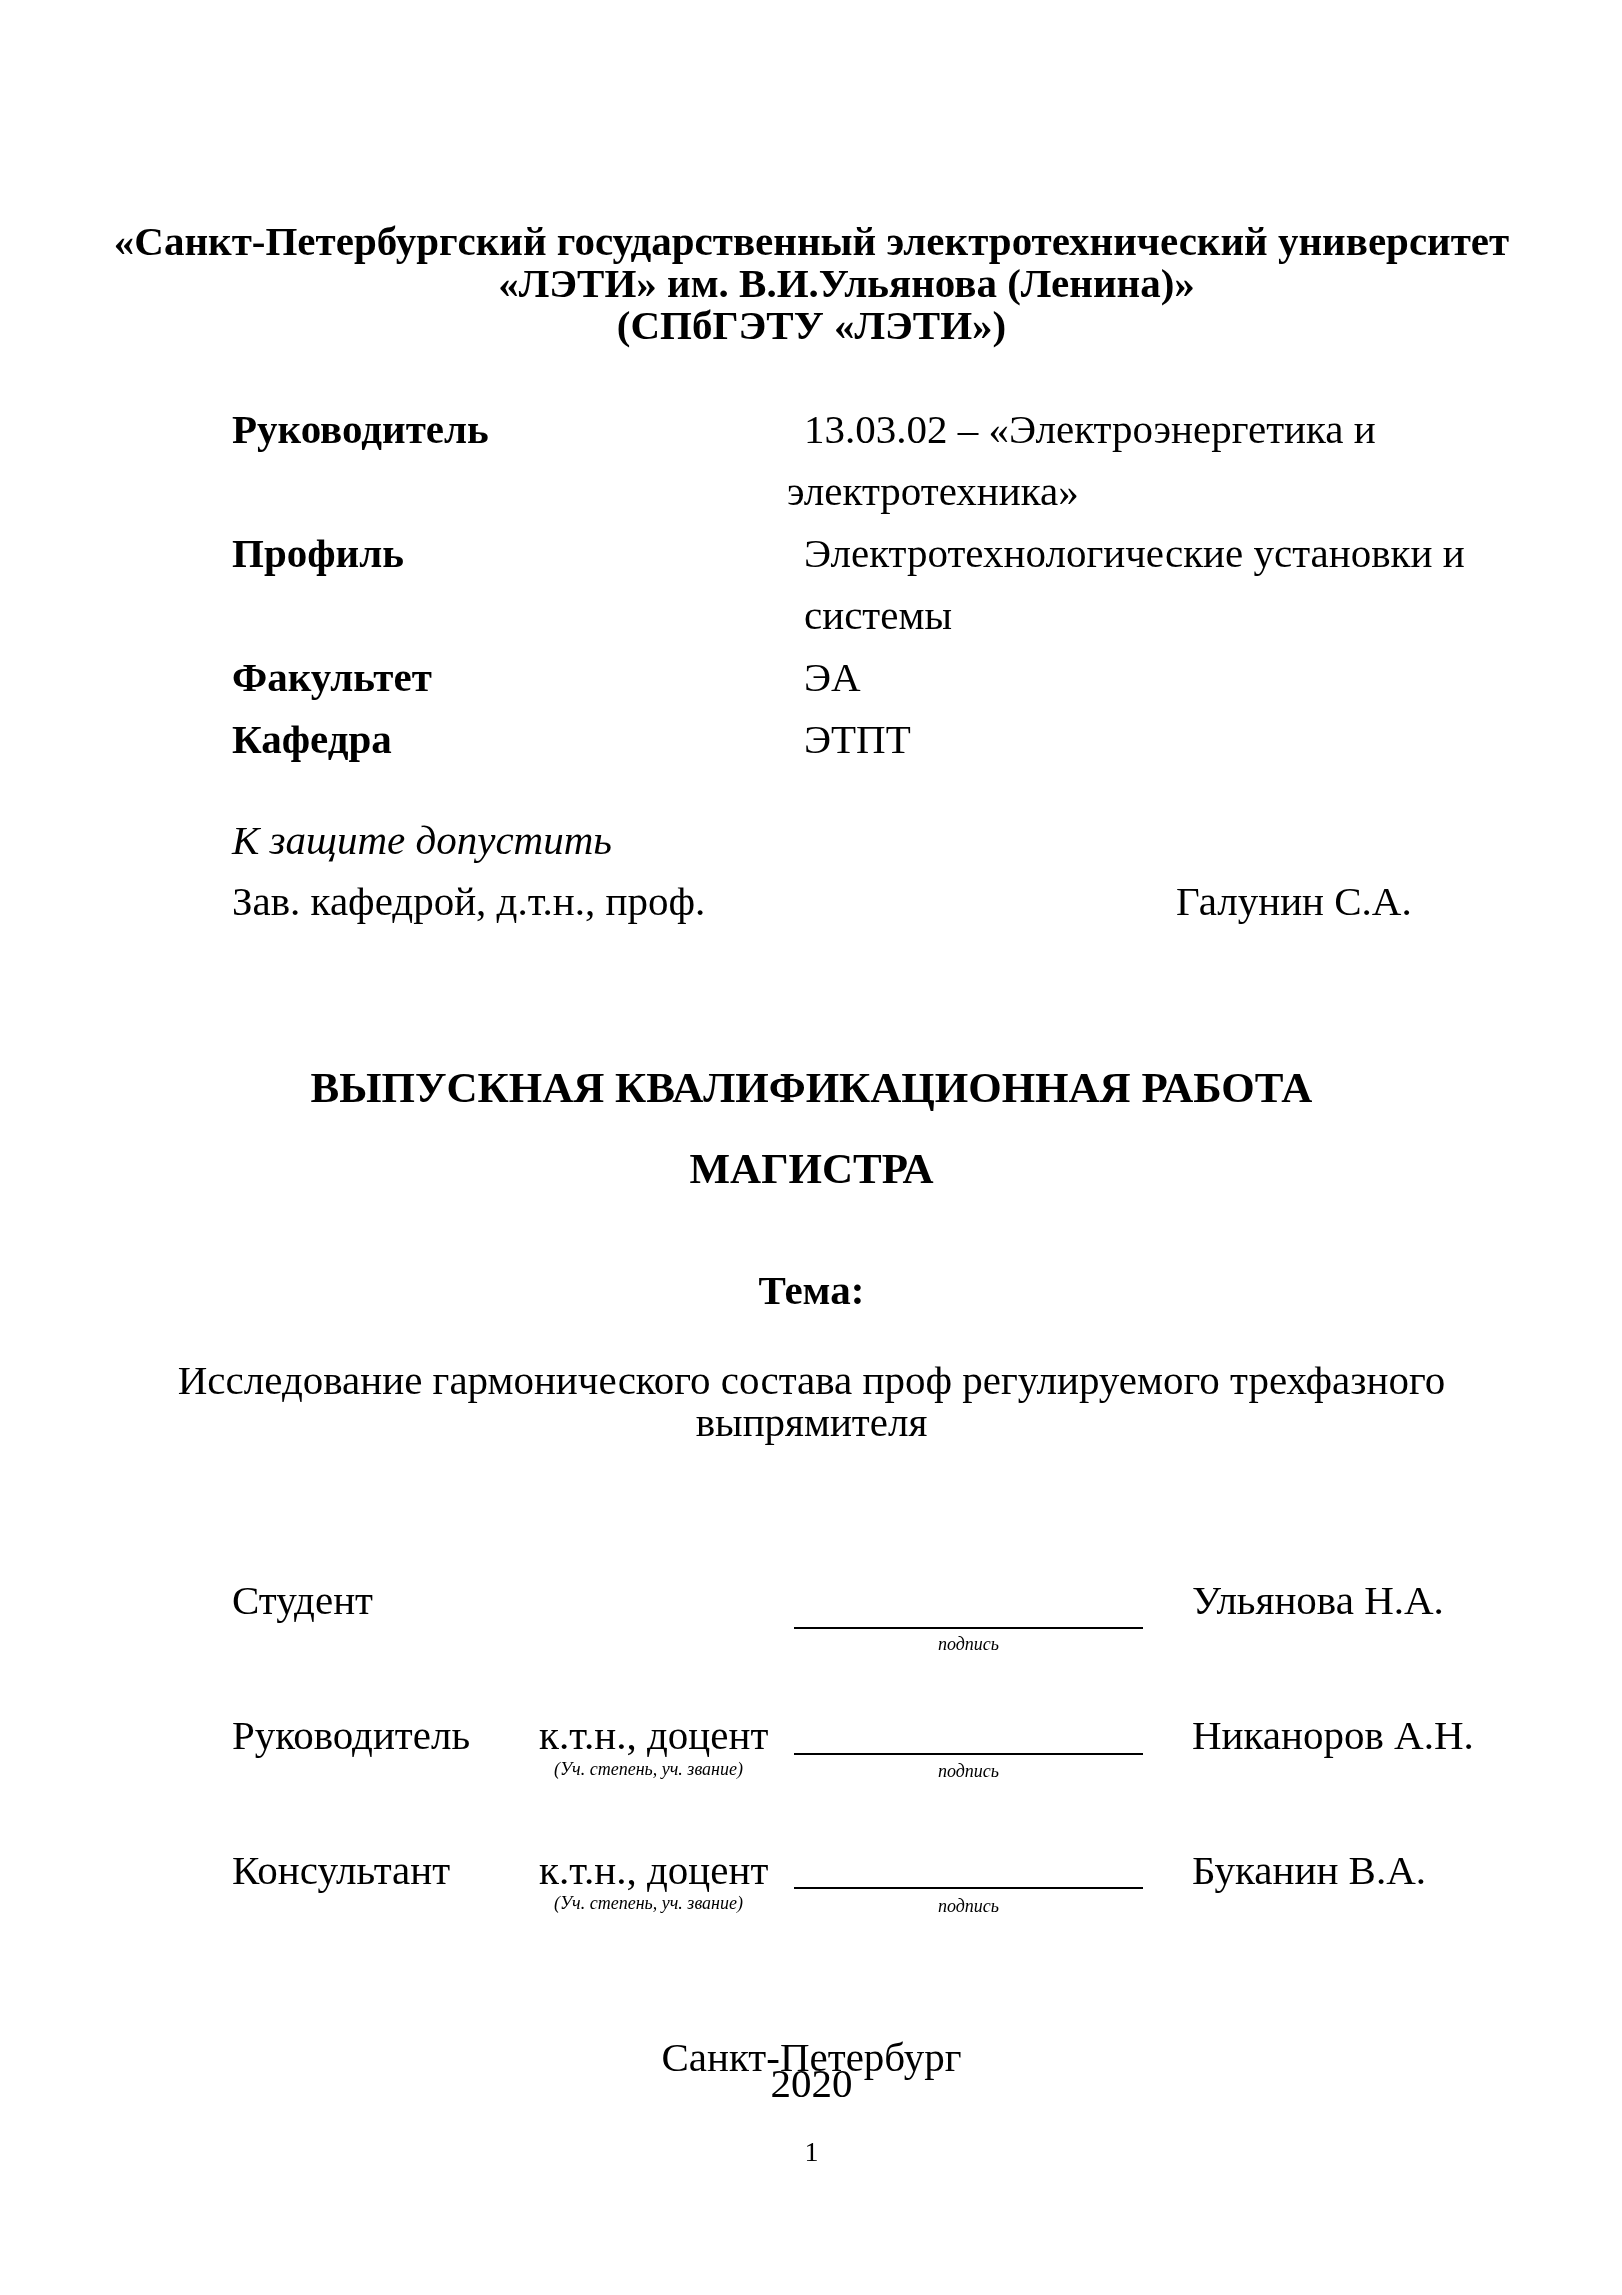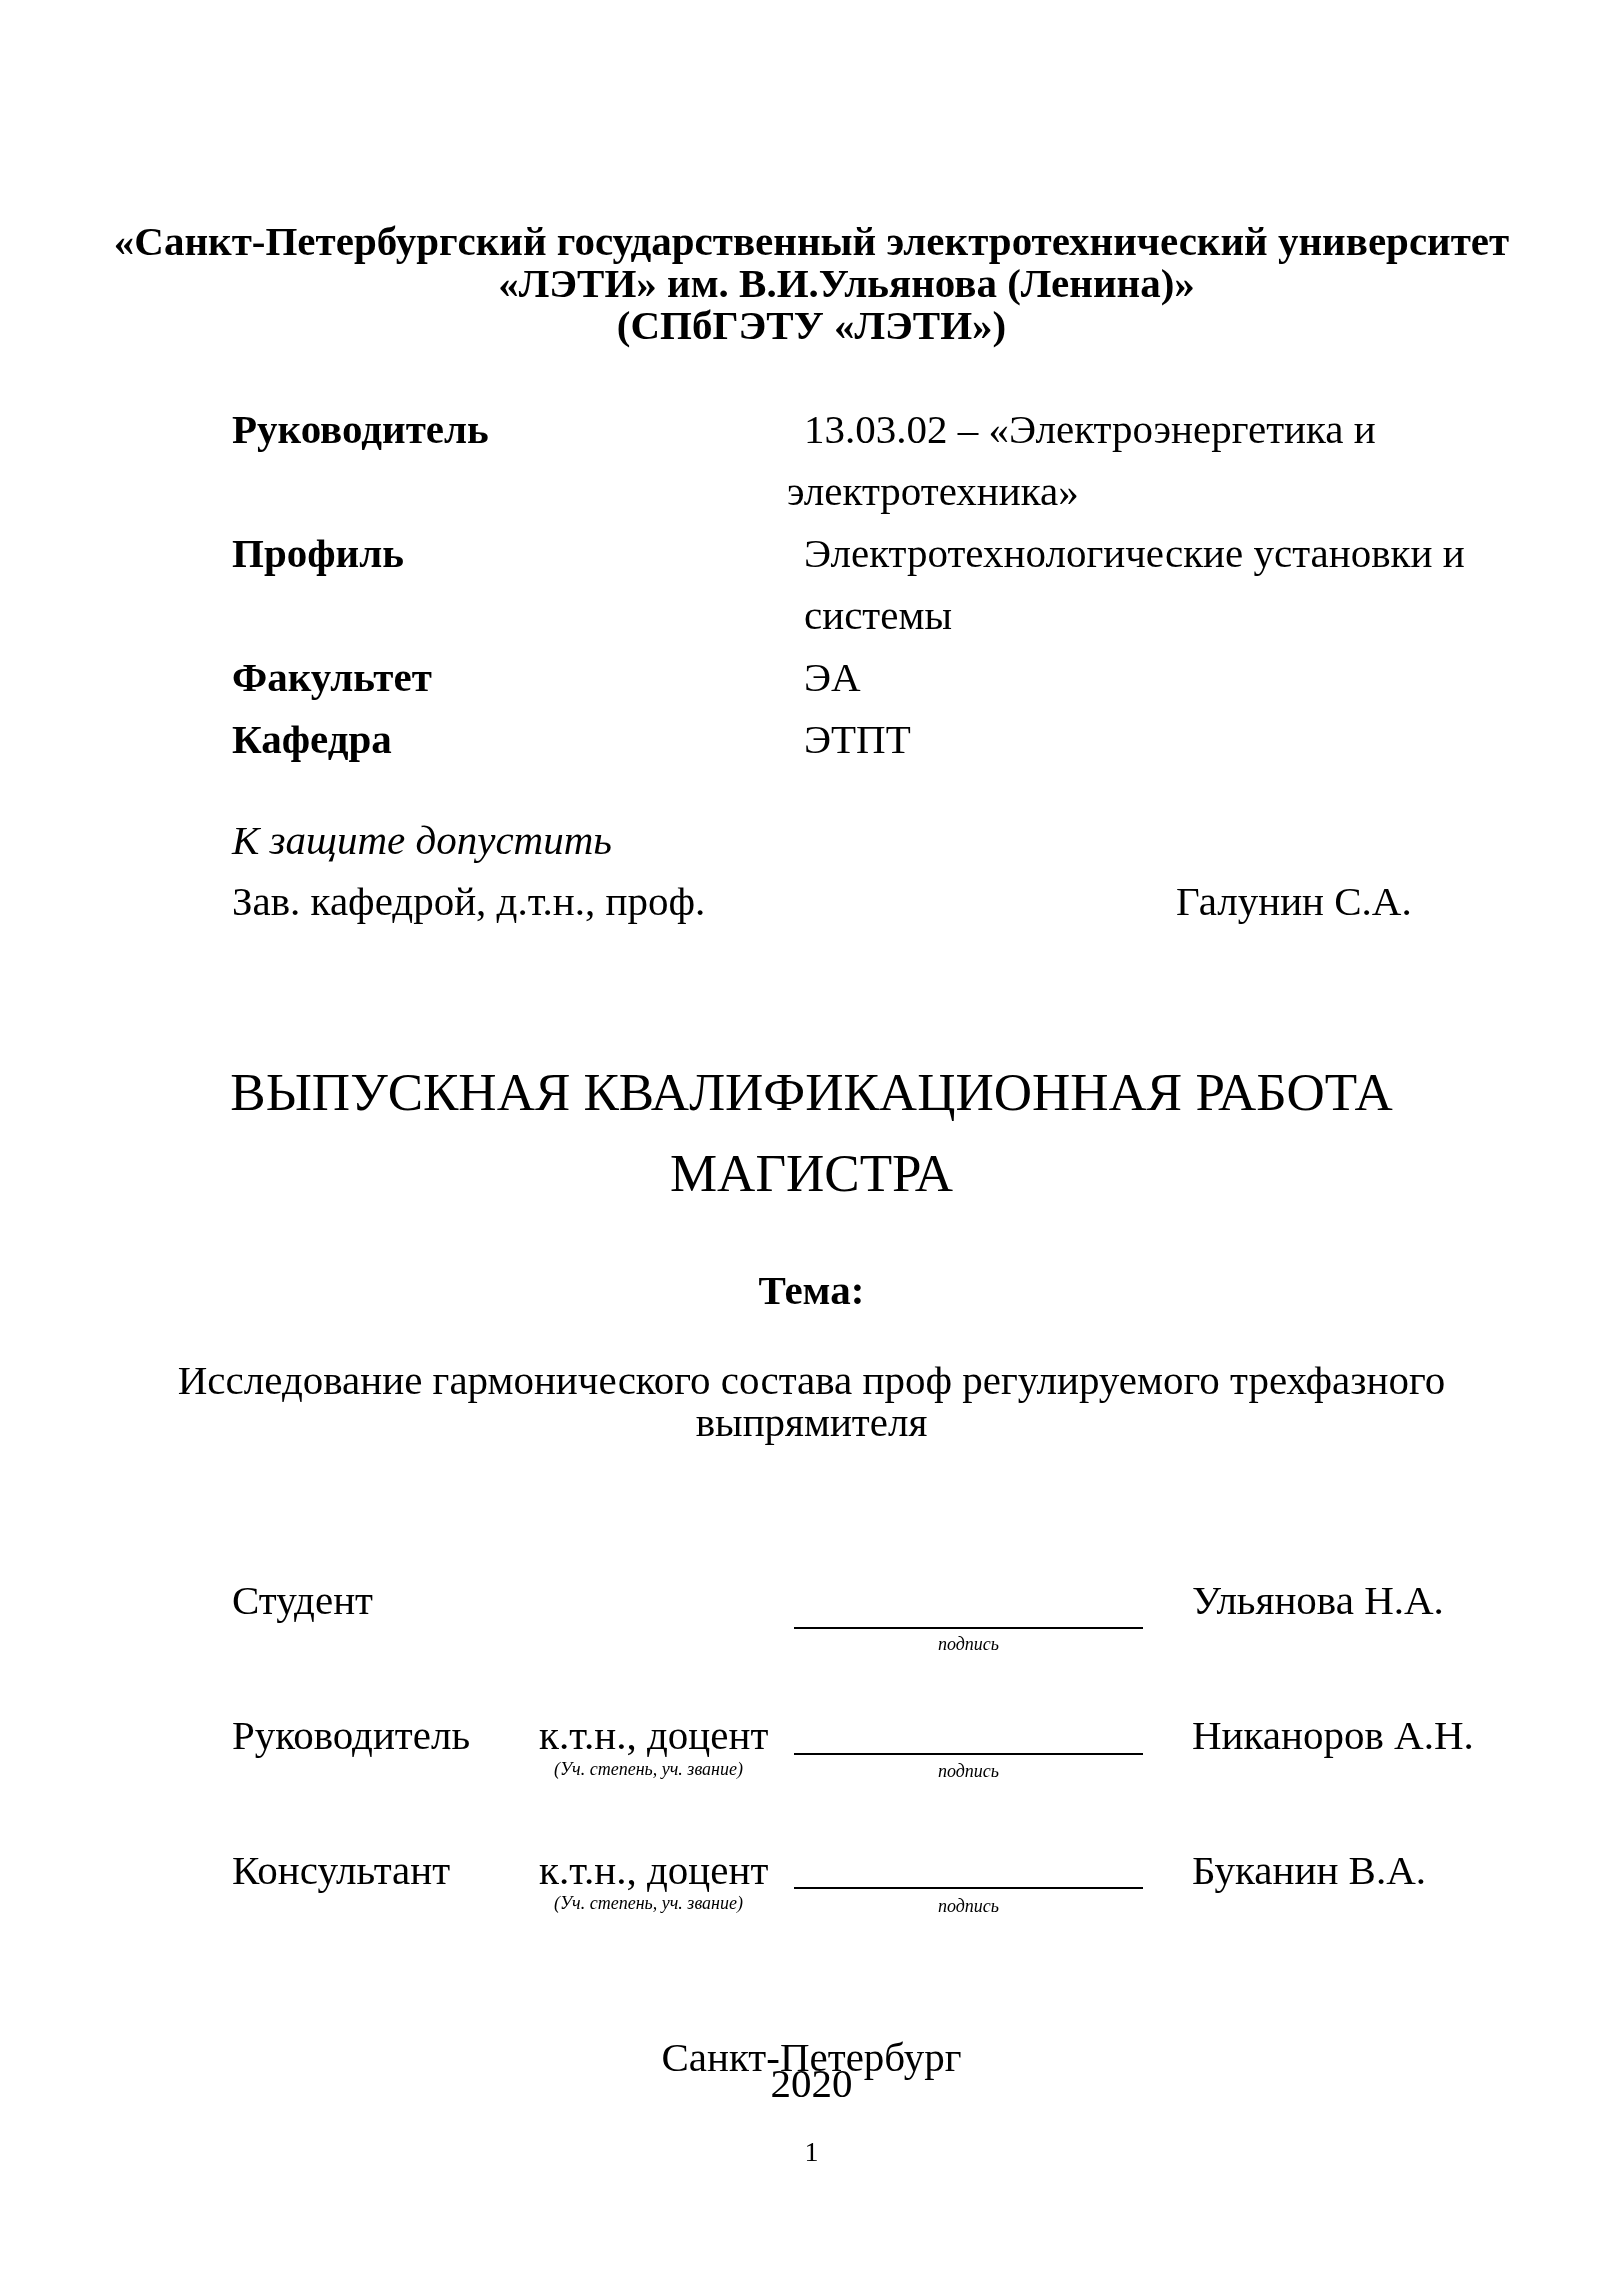--- a/index.html
+++ b/index.html
@@ -3,21 +3,21 @@
 <meta charset="utf-8">
 <style>
   html, body { margin: 0; padding: 0; background: #ffffff; }
   body { width: 1623px; height: 2295px; position: relative; overflow: hidden;
          font-family: "Liberation Serif", "DejaVu Serif", serif; color: #000; }
   .abs { position: absolute; white-space: nowrap; line-height: 1; }
   .center { left: 0; width: 1623px; text-align: center; }
   .t52 { font-size: 41px; }
   .b { font-weight: bold; }
   .i { font-style: italic; }
-  .title { font-size: 53px; font-weight: normal; }
+  .title { font-size: 43px; font-weight: bold; }
   .small-i { font-size: 18px; font-style: italic; }
   .sigline { position: absolute; height: 0; border-top: 2.4px solid #000; }
 </style>
 </head>
 <body>
 
 <div class="abs center t52 b" style="top:221px;">«Санкт-Петербургский государственный электротехнический университет</div>
 <div class="abs center t52 b" style="top:263px;padding-left:35px;">«ЛЭТИ» им. В.И.Ульянова (Ленина)»</div>
 <div class="abs center t52 b" style="top:305px;">(СПбГЭТУ «ЛЭТИ»)</div>
 

